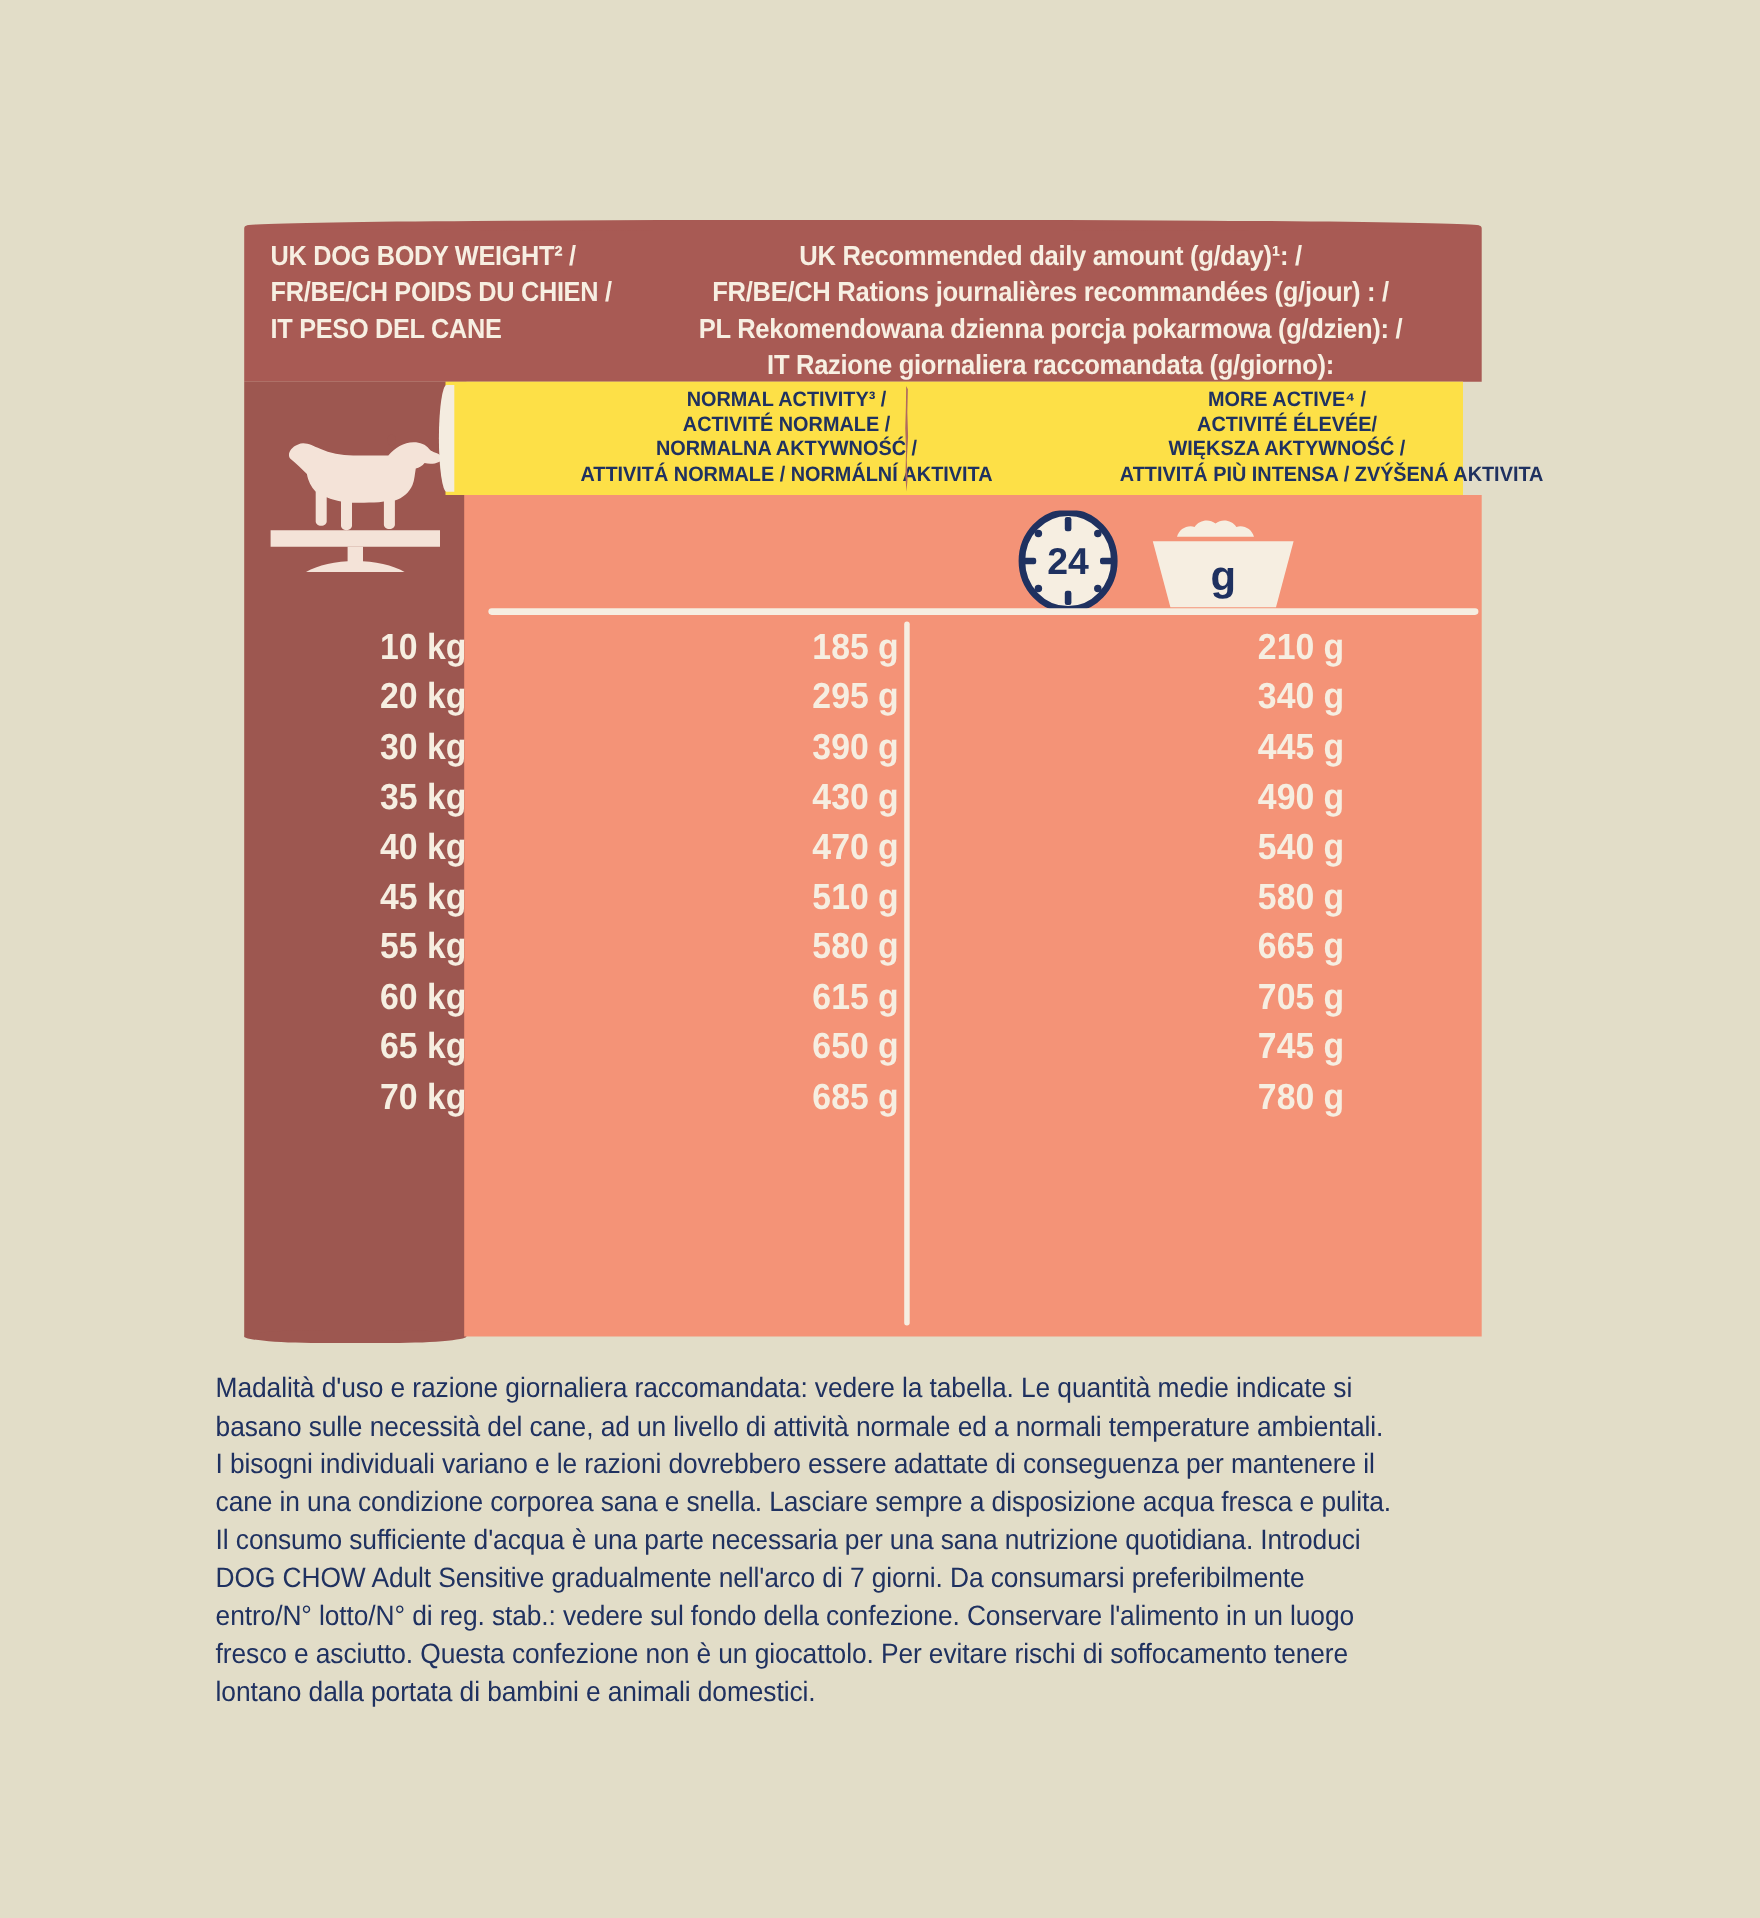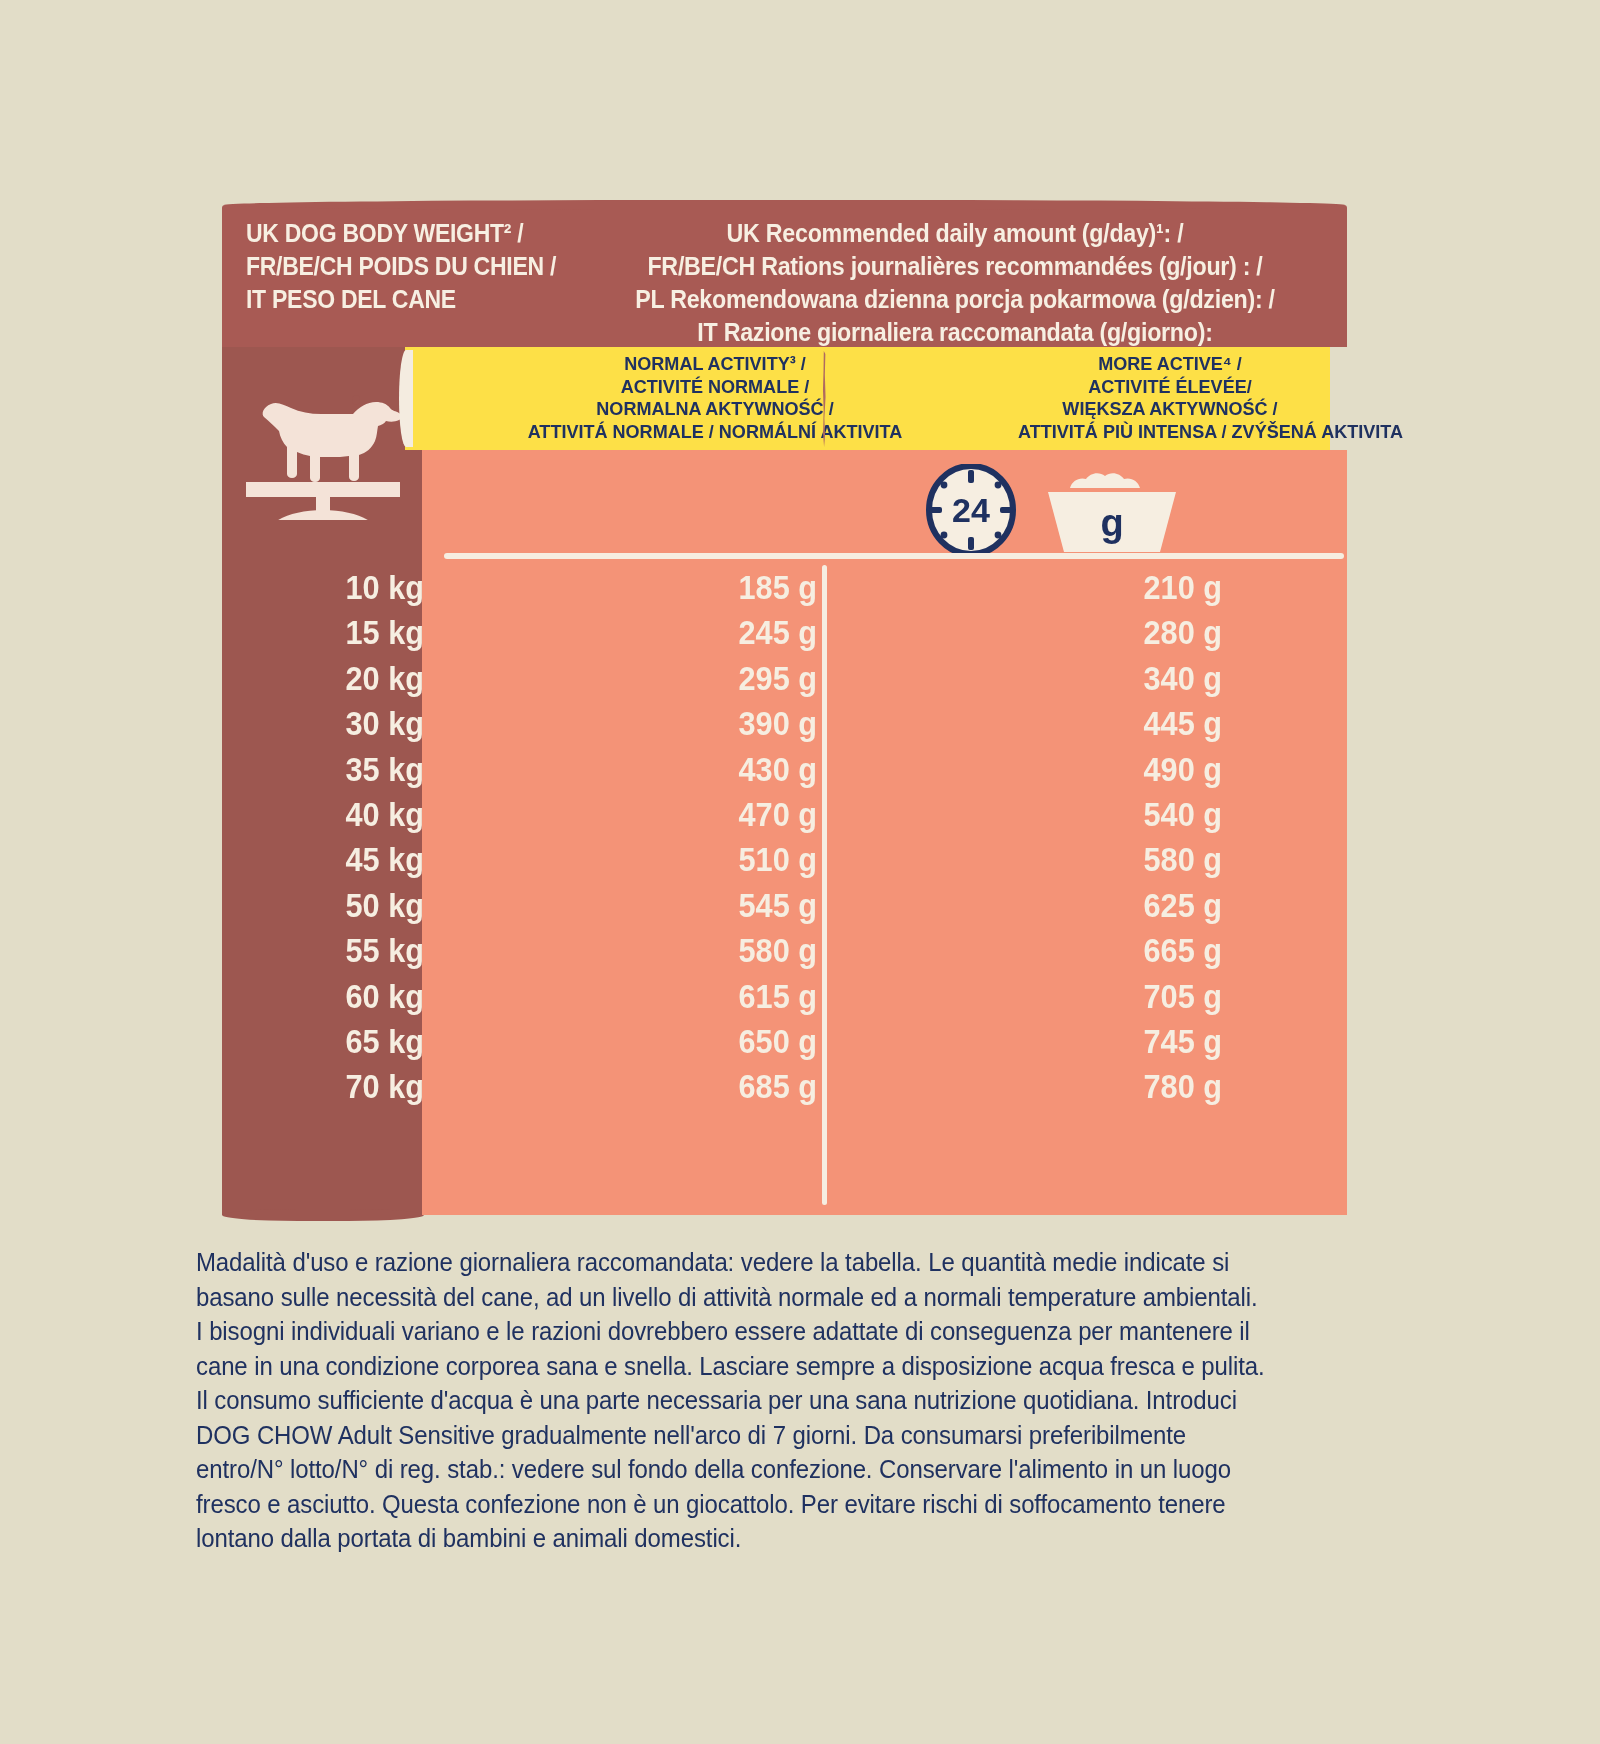--- a/index.html
+++ b/index.html
@@ -225,25 +225,20 @@
     <div class="hrule"></div>
     <div class="vrule"></div>
 
     <div class="rows">
       <div class="row">
         <span class="cell c-weight">10  kg</span>
         <span class="cell c-normal">185 g</span>
         <span class="cell c-more">210 g</span>
       </div>
       <div class="row">
-        <span class="cell c-weight">15  kg</span>
-        <span class="cell c-normal">245 g</span>
-        <span class="cell c-more">280 g</span>
-      </div>
-      <div class="row">
         <span class="cell c-weight">20  kg</span>
         <span class="cell c-normal">295 g</span>
         <span class="cell c-more">340 g</span>
       </div>
       <div class="row">
         <span class="cell c-weight">30  kg</span>
         <span class="cell c-normal">390 g</span>
         <span class="cell c-more">445 g</span>
       </div>
       <div class="row">
@@ -253,25 +248,20 @@
       </div>
       <div class="row">
         <span class="cell c-weight">40  kg</span>
         <span class="cell c-normal">470 g</span>
         <span class="cell c-more">540 g</span>
       </div>
       <div class="row">
         <span class="cell c-weight">45  kg</span>
         <span class="cell c-normal">510 g</span>
         <span class="cell c-more">580 g</span>
-      </div>
-      <div class="row">
-        <span class="cell c-weight">50  kg</span>
-        <span class="cell c-normal">545 g</span>
-        <span class="cell c-more">625 g</span>
       </div>
       <div class="row">
         <span class="cell c-weight">55  kg</span>
         <span class="cell c-normal">580 g</span>
         <span class="cell c-more">665 g</span>
       </div>
       <div class="row">
         <span class="cell c-weight">60  kg</span>
         <span class="cell c-normal">615 g</span>
         <span class="cell c-more">705 g</span>

